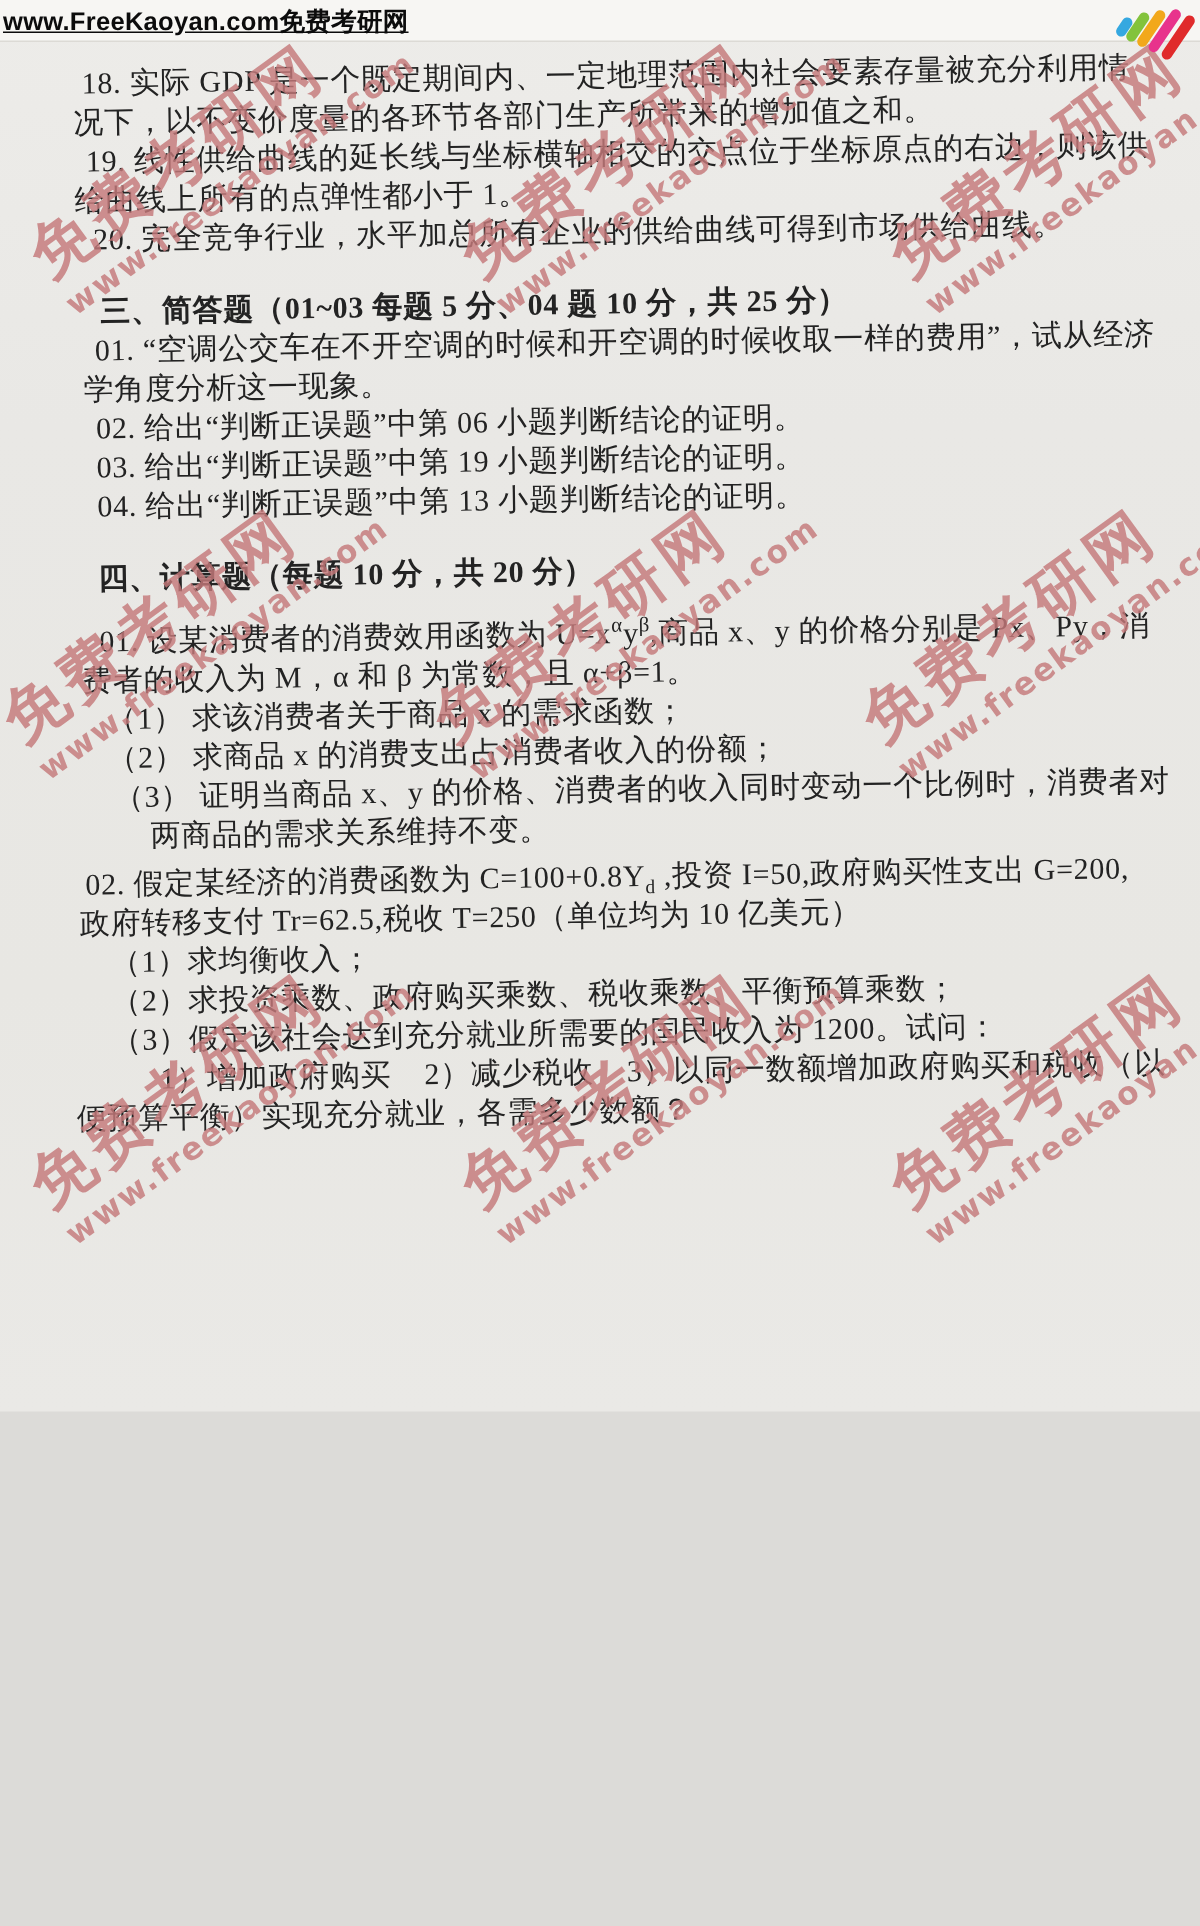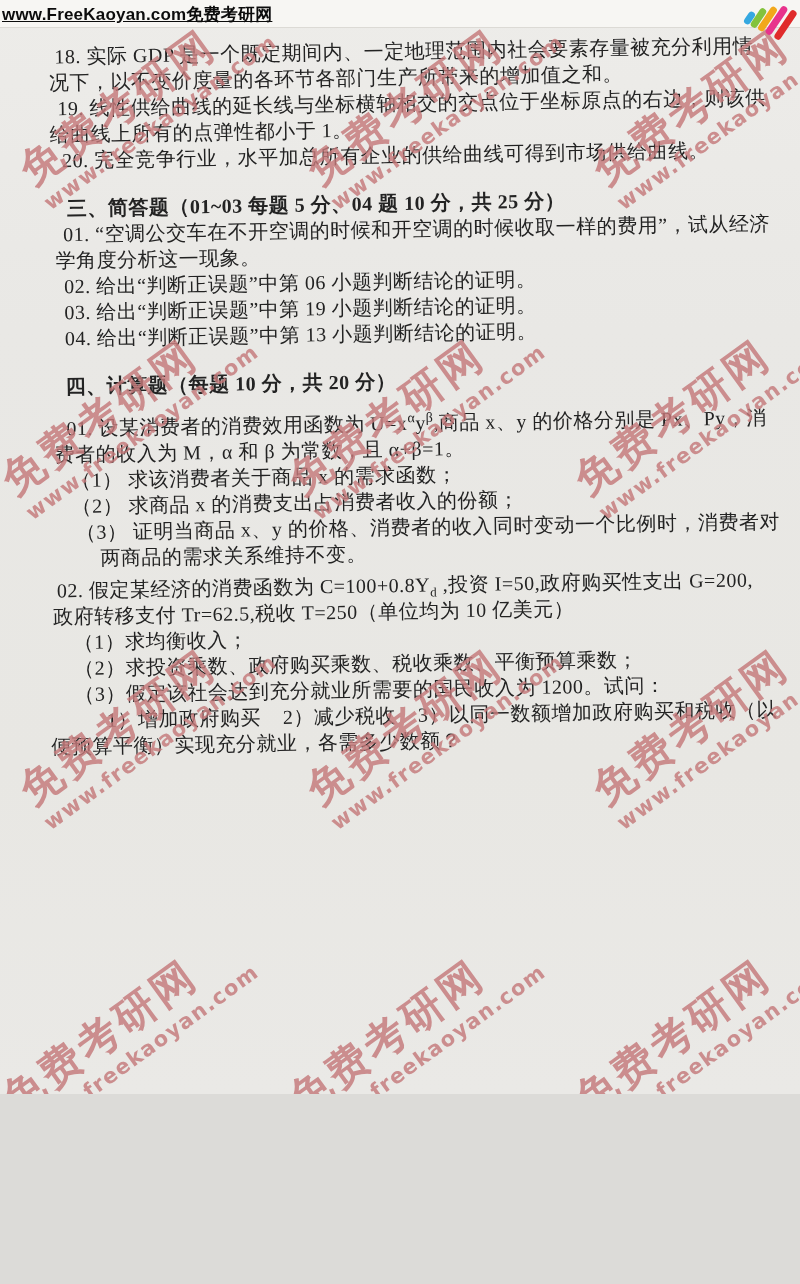--- a/index.html
+++ b/index.html
@@ -1,17 +1,17 @@
 <!DOCTYPE html>
 <html><head>
 <meta charset="utf-8">
 <style>
   html,body{margin:0;padding:0;}
   body{width:800px;height:1284px;overflow:hidden;background:#dcdbd8;font-family:"Liberation Serif","DejaVu Serif",serif;}
-  .page{position:relative;width:800px;height:1094px;overflow:hidden;
+  .page{position:relative;width:800px;height:941px;overflow:hidden;
         background:linear-gradient(180deg,#edecE9 0%,#e9e8e5 30%,#e8e7e3 70%,#eae9e6 100%);}
   
   .header{position:absolute;top:0;left:0;right:0;height:27px;background:#f7f6f3;
           border-bottom:1px solid #dcdad5;z-index:30;}
   .site-title{position:absolute;left:2px;top:3px;font-family:"Liberation Sans","DejaVu Sans",sans-serif;
           font-weight:700;font-size:17px;color:#0c0c0c;text-decoration:underline;letter-spacing:.2px;}
   .logo{position:absolute;right:5px;top:1px;width:52px;height:44px;z-index:31;}
   .logo .stripe{position:absolute;width:7px;border-radius:4px;transform:rotate(34deg);}
   .logo .stripe:nth-child(1){left:3px;top:10px;height:14px;}
   .logo .stripe:nth-child(2){left:12px;top:6px;height:22px;}

